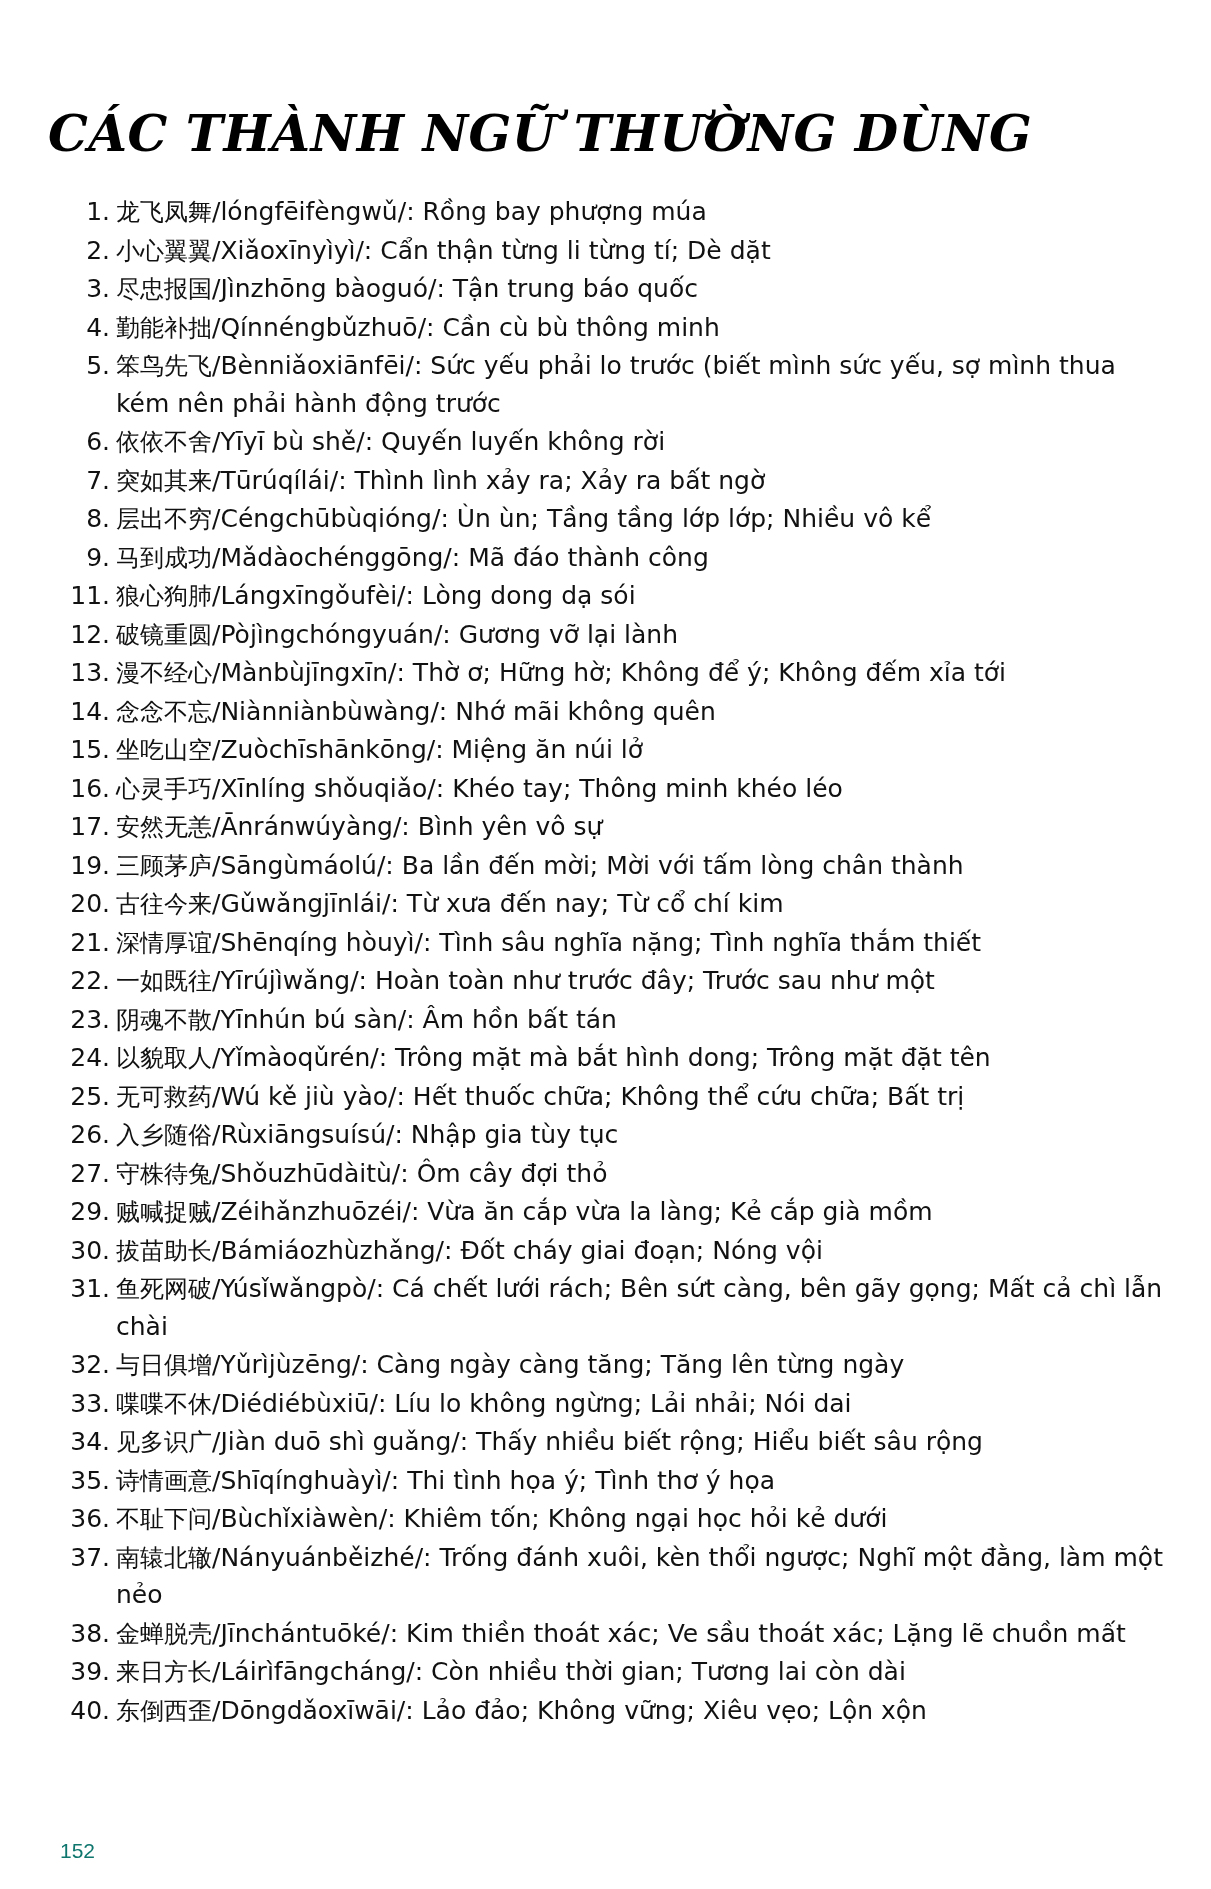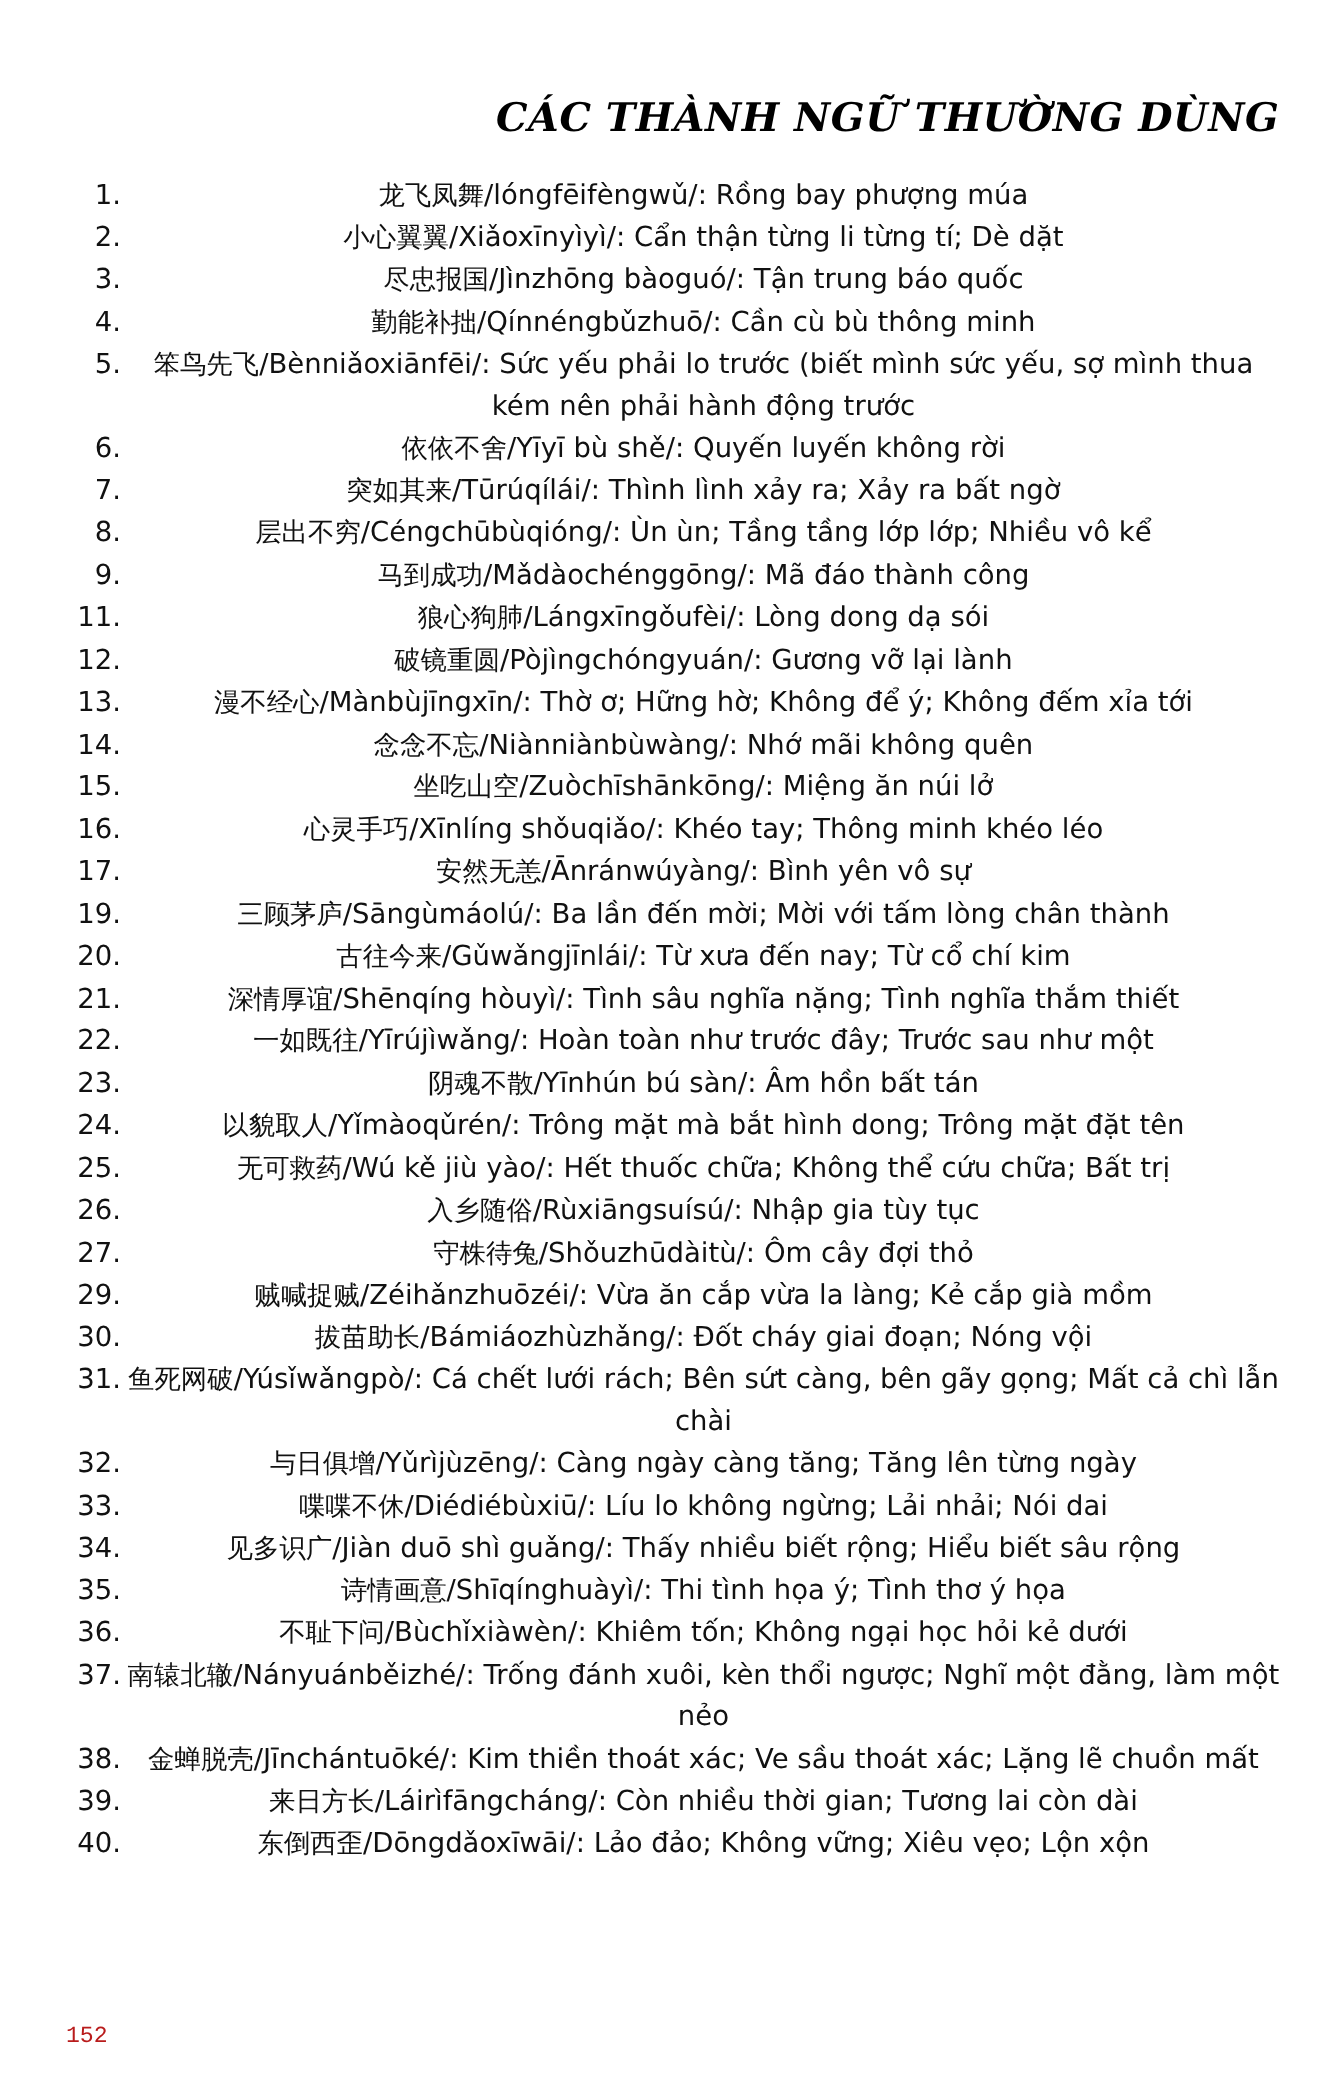--- a/index.html
+++ b/index.html
@@ -15,27 +15,27 @@
     position: relative;
   }
   .page {
     width: 1211px;
     min-height: 1889px;
     box-sizing: border-box;
     padding: 70px 48px 30px 48px;
     position: relative;
   }
   .doc-title {
-    text-align: right;
+    text-align: left;
     font-family: "DejaVu Serif", serif;
     font-style: italic;
     font-weight: bold;
-    font-size: 36px;
+    font-size: 50px;
     letter-spacing: 0.5px;
-    margin: 16px 0 30px 0;
+    margin: 34px 0 30px 0;
     color: #000000;
   }
   .idiom-list {
     list-style: none;
     margin: 0;
     padding: 0;
   }
   .idiom-item {
     display: flex;
     align-items: flex-start;
@@ -48,41 +48,41 @@
     flex: 0 0 auto;
     width: 62px;
     text-align: right;
     padding-right: 6px;
     font-family: "DejaVu Sans", sans-serif;
     font-size: 25px;
     white-space: nowrap;
   }
   .idiom-body {
     flex: 1 1 auto;
-    text-align: center;
+    text-align: left;
   }
   .hanzi {
     font-family: "DejaVu Sans", sans-serif;
     font-size: 24px;
   }
   .pinyin {
     font-family: "DejaVu Sans", sans-serif;
     font-size: 25px;
   }
   .meaning {
     font-family: "DejaVu Sans", sans-serif;
     font-size: 25px;
   }
   .page-number {
     position: absolute;
     left: 60px;
     bottom: 26px;
     font-size: 21px;
-    color: #b91c1c;
-    font-family: Liberation Mono, monospace;
+    color: #0f766e;
+    font-family: Liberation Sans, sans-serif;
   }
 </style>
 </head>
 <body>
 
 <div class="page">
 
   <h1 class="doc-title">CÁC THÀNH NGỮ THƯỜNG DÙNG</h1>
 
   <ol class="idiom-list">

